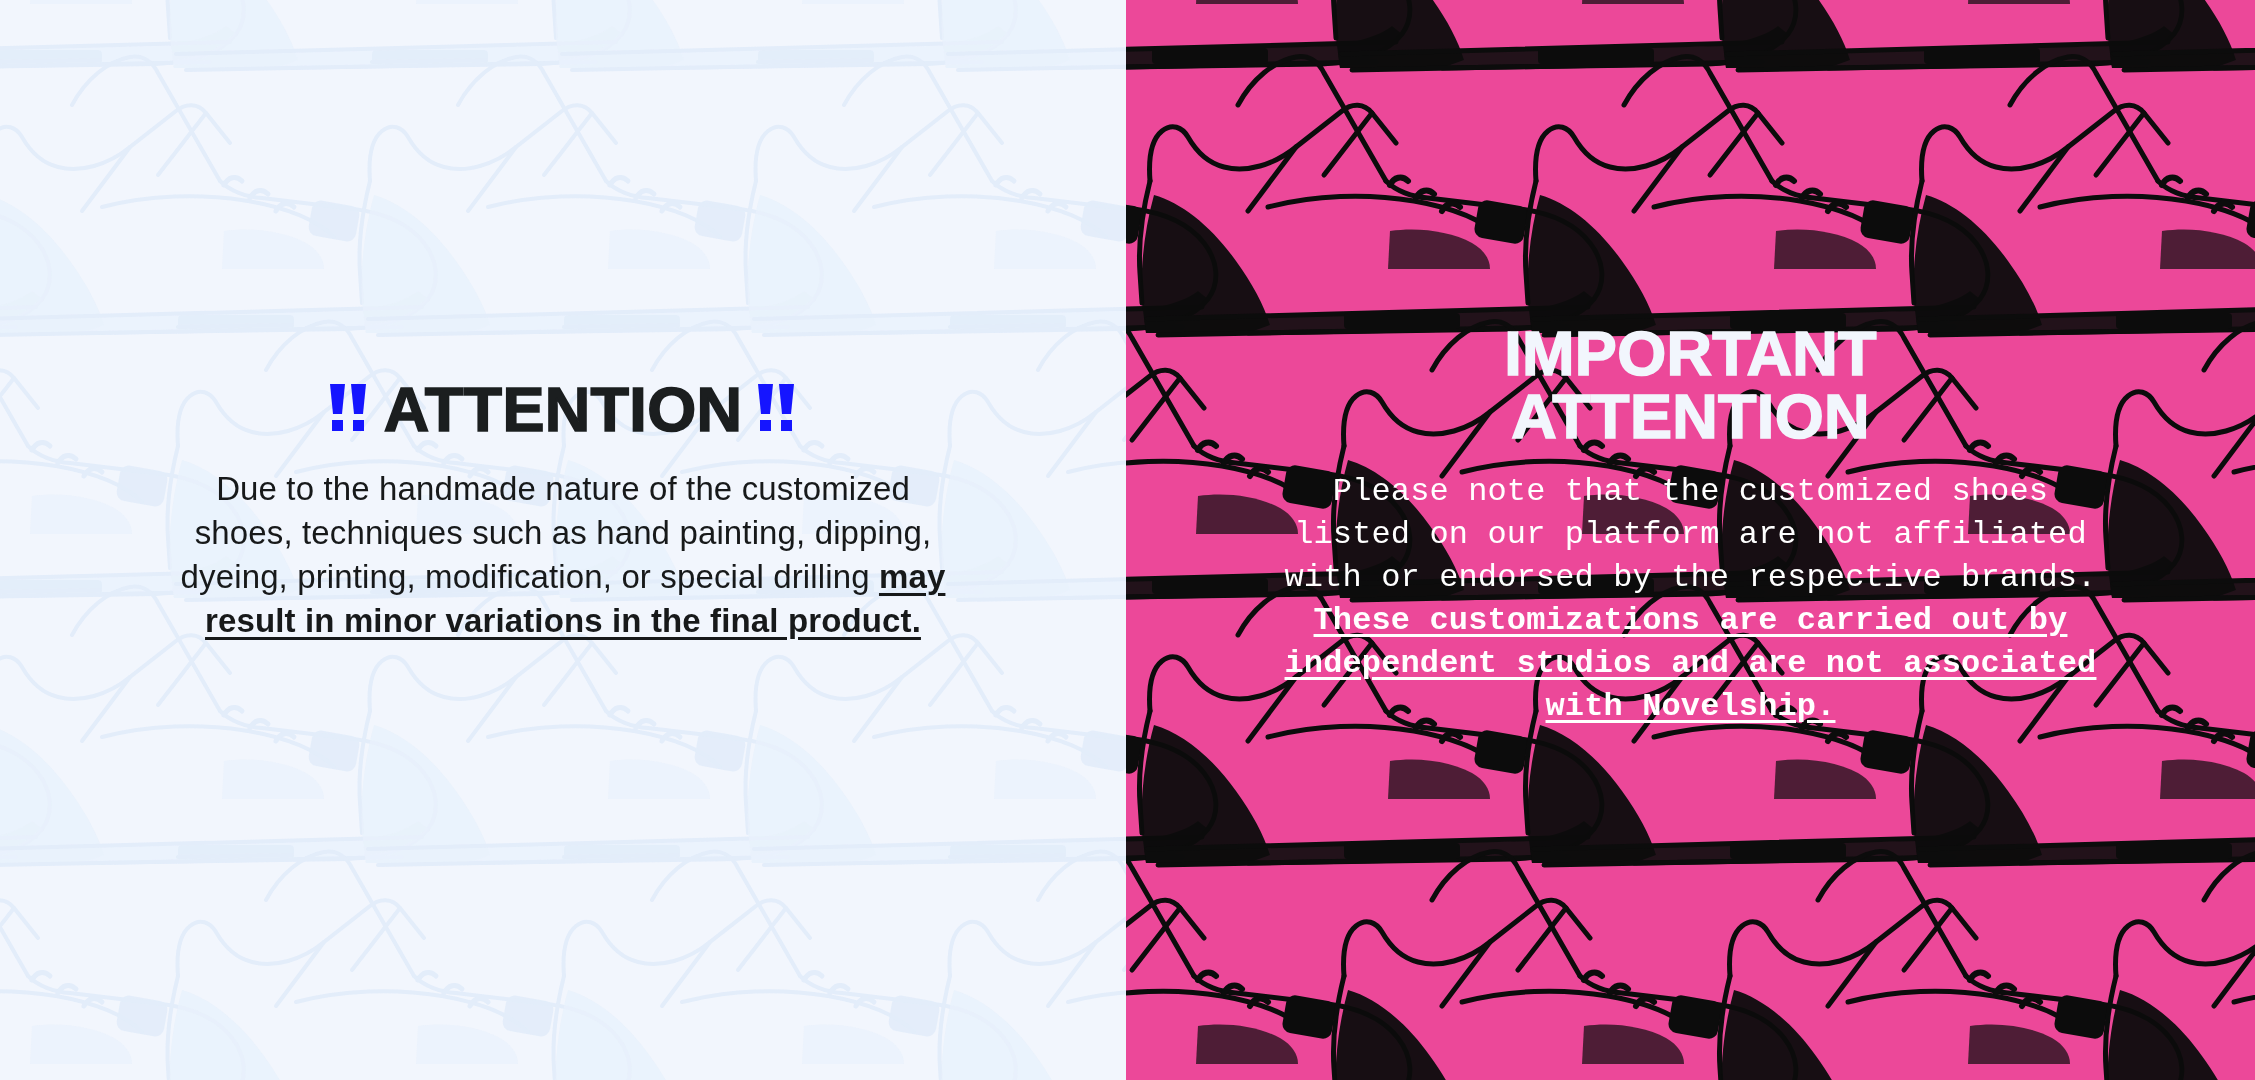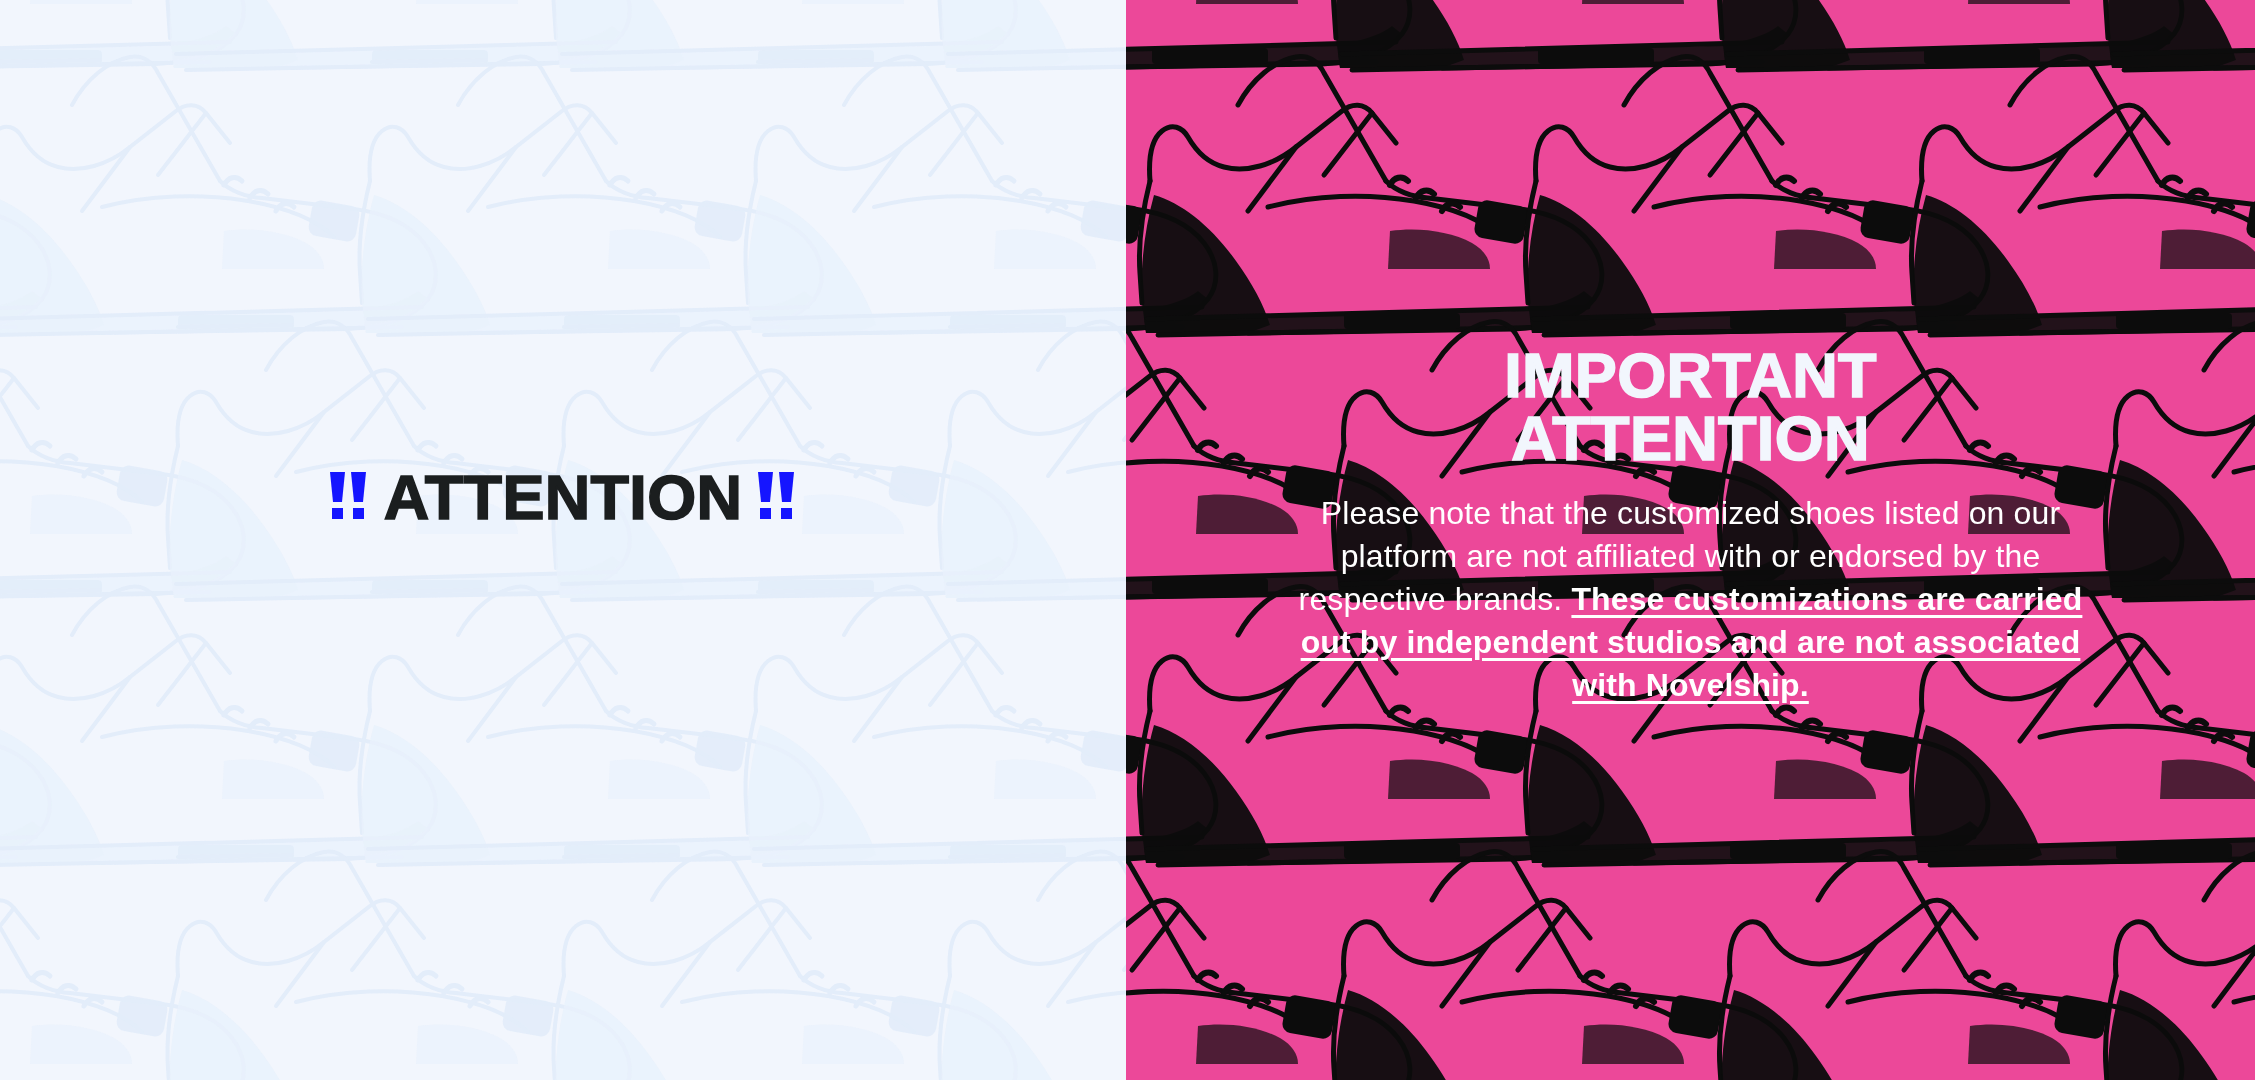--- a/index.html
+++ b/index.html
@@ -94,21 +94,21 @@
 
   
   .body-copy {
     font-size: 33px;
     line-height: 44px;
     font-weight: 400;
     margin: 0;
     letter-spacing: 0.004em;
   }
   .body-left  { color: #17191A; }
-  .body-right { color: #FFFFFF; font-size: 32px; line-height: 43px; }
+  .body-right { color: #FFFFFF; font-size: 32px; line-height: 43px; font-family: Liberation Mono, monospace; }
 
   .emph {
     font-weight: 700;
     text-decoration: underline;
     text-decoration-thickness: 2.5px;
     text-underline-offset: 5px;
   }
 </style>
 </head>
 <body>
@@ -196,20 +196,23 @@
         <span class="bang">
           <svg width="42" height="50" viewBox="0 0 42 50" xmlns="http://www.w3.org/2000/svg" aria-hidden="true">
             <path d="M2 2 L17 2 L14 32 L5 32 Z" fill="#1515FF"></path>
             <rect x="4" y="38" width="11" height="11" fill="#1515FF"></rect>
             <path d="M23 2 L38 2 L35 32 L26 32 Z" fill="#1515FF"></path>
             <rect x="25" y="38" width="11" height="11" fill="#1515FF"></rect>
           </svg>
         </span>
       </h1>
 
+      <p class="body-copy body-left">
+        <span>Due to the handmade nature of the customized shoes, techniques such as hand painting, dipping, dyeing, printing, modification, or special drilling </span><span class="emph">may result in minor variations in the final product.</span>
+      </p>
 
     </div>
   </section>
 
   <section class="panel panel-right">
 
     <div class="pattern">
       <svg viewBox="0 0 1209 1160" preserveAspectRatio="xMidYMid slice" xmlns="http://www.w3.org/2000/svg">
         <defs>
           <g id="shoe-d">

